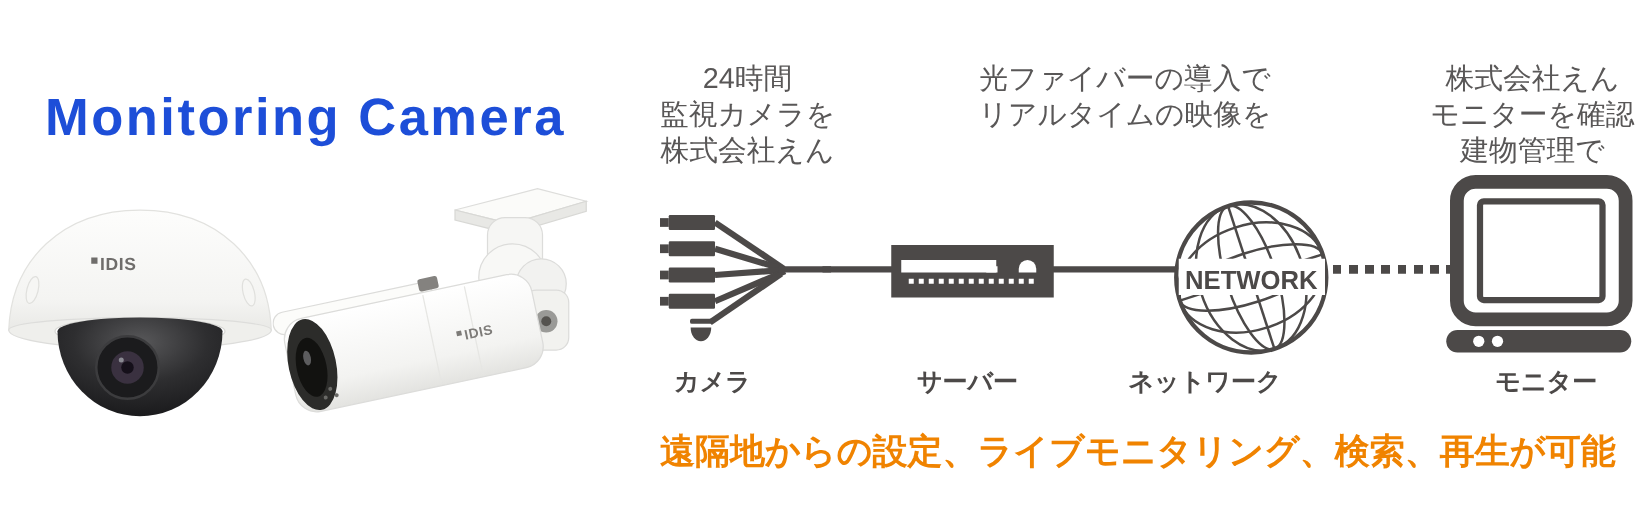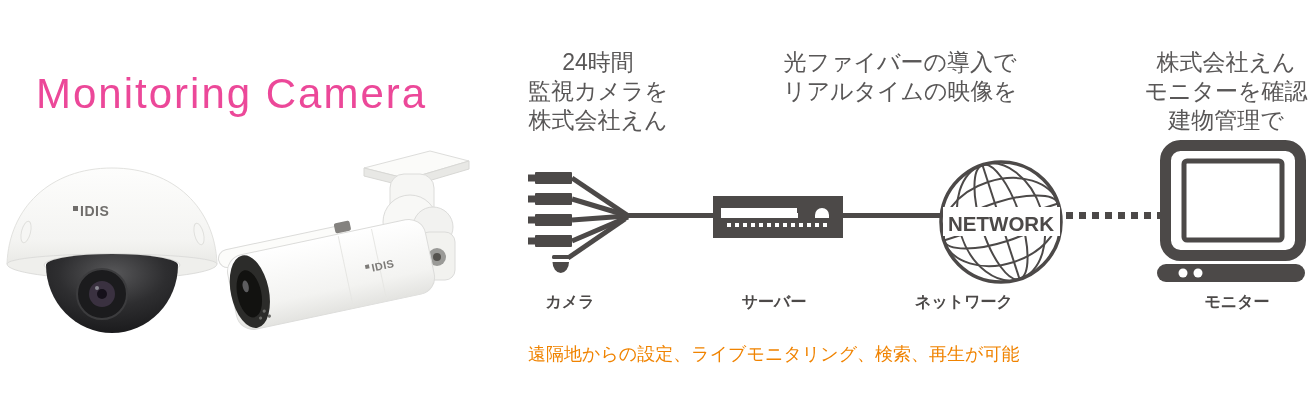--- a/index.html
+++ b/index.html
@@ -1,22 +1,22 @@
 <!DOCTYPE html>
 <html><head>
 <meta charset="utf-8">
 <style>
   html,body{margin:0;padding:0;background:#fff;}
   .stage{
     position:relative;width:1312px;height:420px;background:#ffffff;
     font-family:"Liberation Sans","DejaVu Sans",sans-serif;overflow:hidden;
   }
   .title{
-    position:absolute;left:36px;top:70px;font-size:42px;font-weight:400;
-    color:#ec4899;letter-spacing:2px;white-space:nowrap;
+    position:absolute;left:36px;top:70px;font-size:42px;font-weight:700;
+    color:#1d4ed8;letter-spacing:2px;white-space:nowrap;
   }
   
   .dome-cam{position:absolute;left:2px;top:152px;}
   .bullet-cam{position:absolute;left:218px;top:126px;}
   
   .caption{
     position:absolute;top:48px;transform:translateX(-50%);
     text-align:center;color:#595757;font-size:23px;line-height:29px;white-space:nowrap;
   }
   .cap-0{left:598px;}
@@ -34,28 +34,28 @@
   .server{position:absolute;left:713px;top:196px;width:130px;height:42px;background:#4c4948;}
   .server .slot{position:absolute;left:8px;top:12px;width:76px;height:10px;background:#fff;}
   .server .slot-step{position:absolute;left:76px;top:17px;width:9px;height:5px;background:#fff;}
   .server .btn{position:absolute;left:102px;top:12px;width:14px;height:10px;background:#fff;border-radius:8px 8px 0 0;}
   .server .led{position:absolute;top:27px;width:4px;height:4px;background:#fff;}
   .globe{position:absolute;left:936px;top:156px;}
   .monitor{position:absolute;left:1155px;top:140px;}
   
   .node-label{
     position:absolute;top:292px;transform:translateX(-50%);
-    font-size:16px;font-weight:700;color:#4c4948;white-space:nowrap;
+    font-size:20px;font-weight:700;color:#4c4948;white-space:nowrap;
   }
   .nl-0{left:570px;}
   .nl-1{left:774px;}
   .nl-2{left:964px;}
   .nl-3{left:1237px;}
   .footnote{
-    position:absolute;left:528px;top:342px;font-size:18px;font-weight:400;
+    position:absolute;left:528px;top:342px;font-size:28px;font-weight:700;
     color:#f08300;white-space:nowrap;letter-spacing:0px;
   }
 </style>
 </head>
 <body>
 
 <div class="stage">
 
   <div class="title">Monitoring Camera</div>
 

